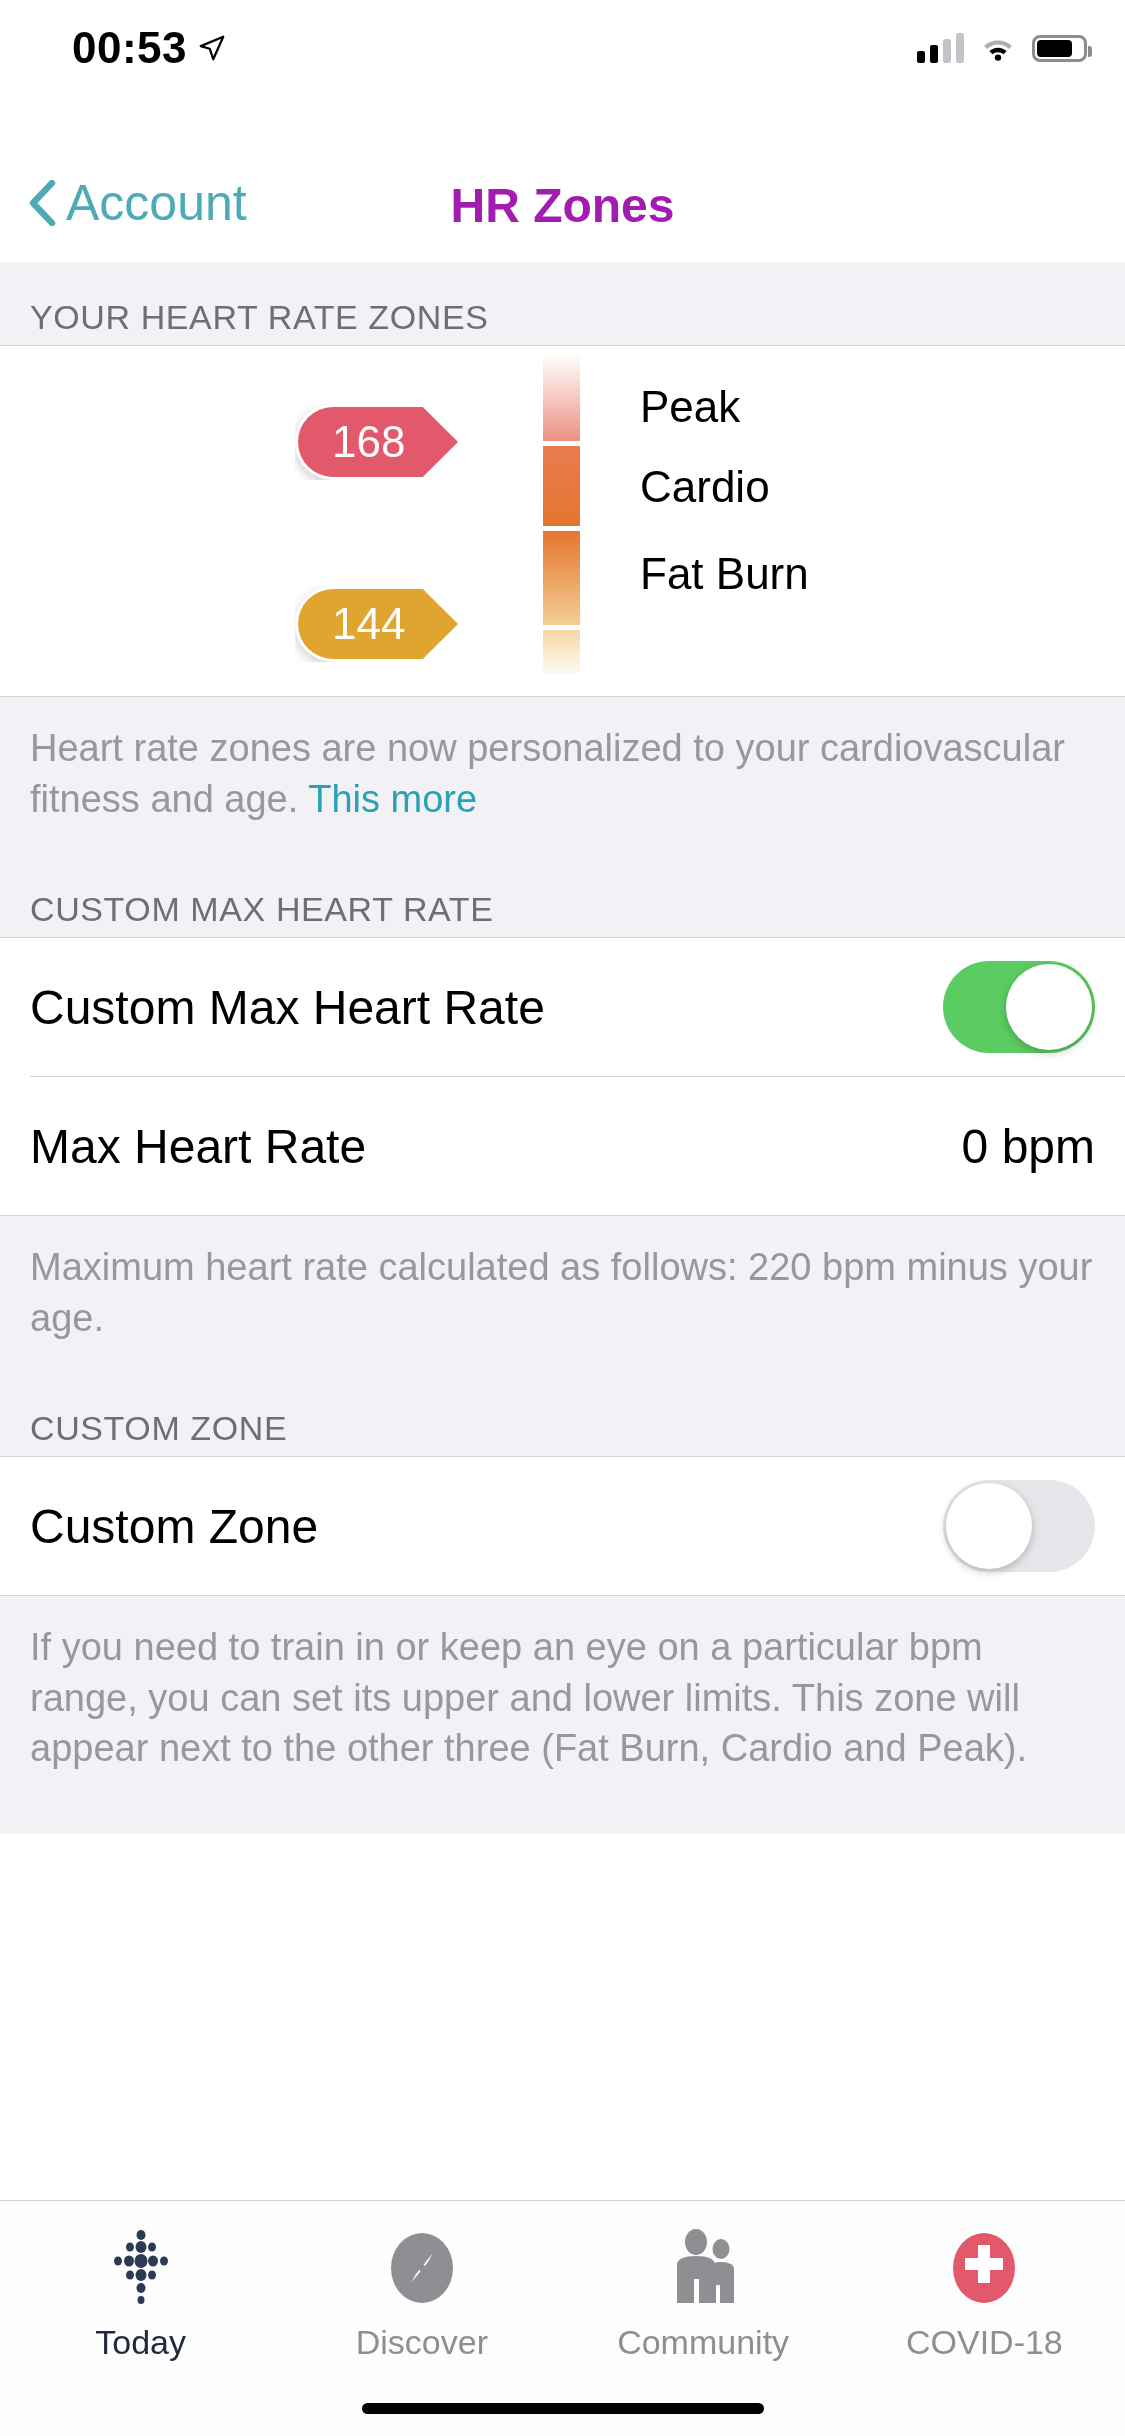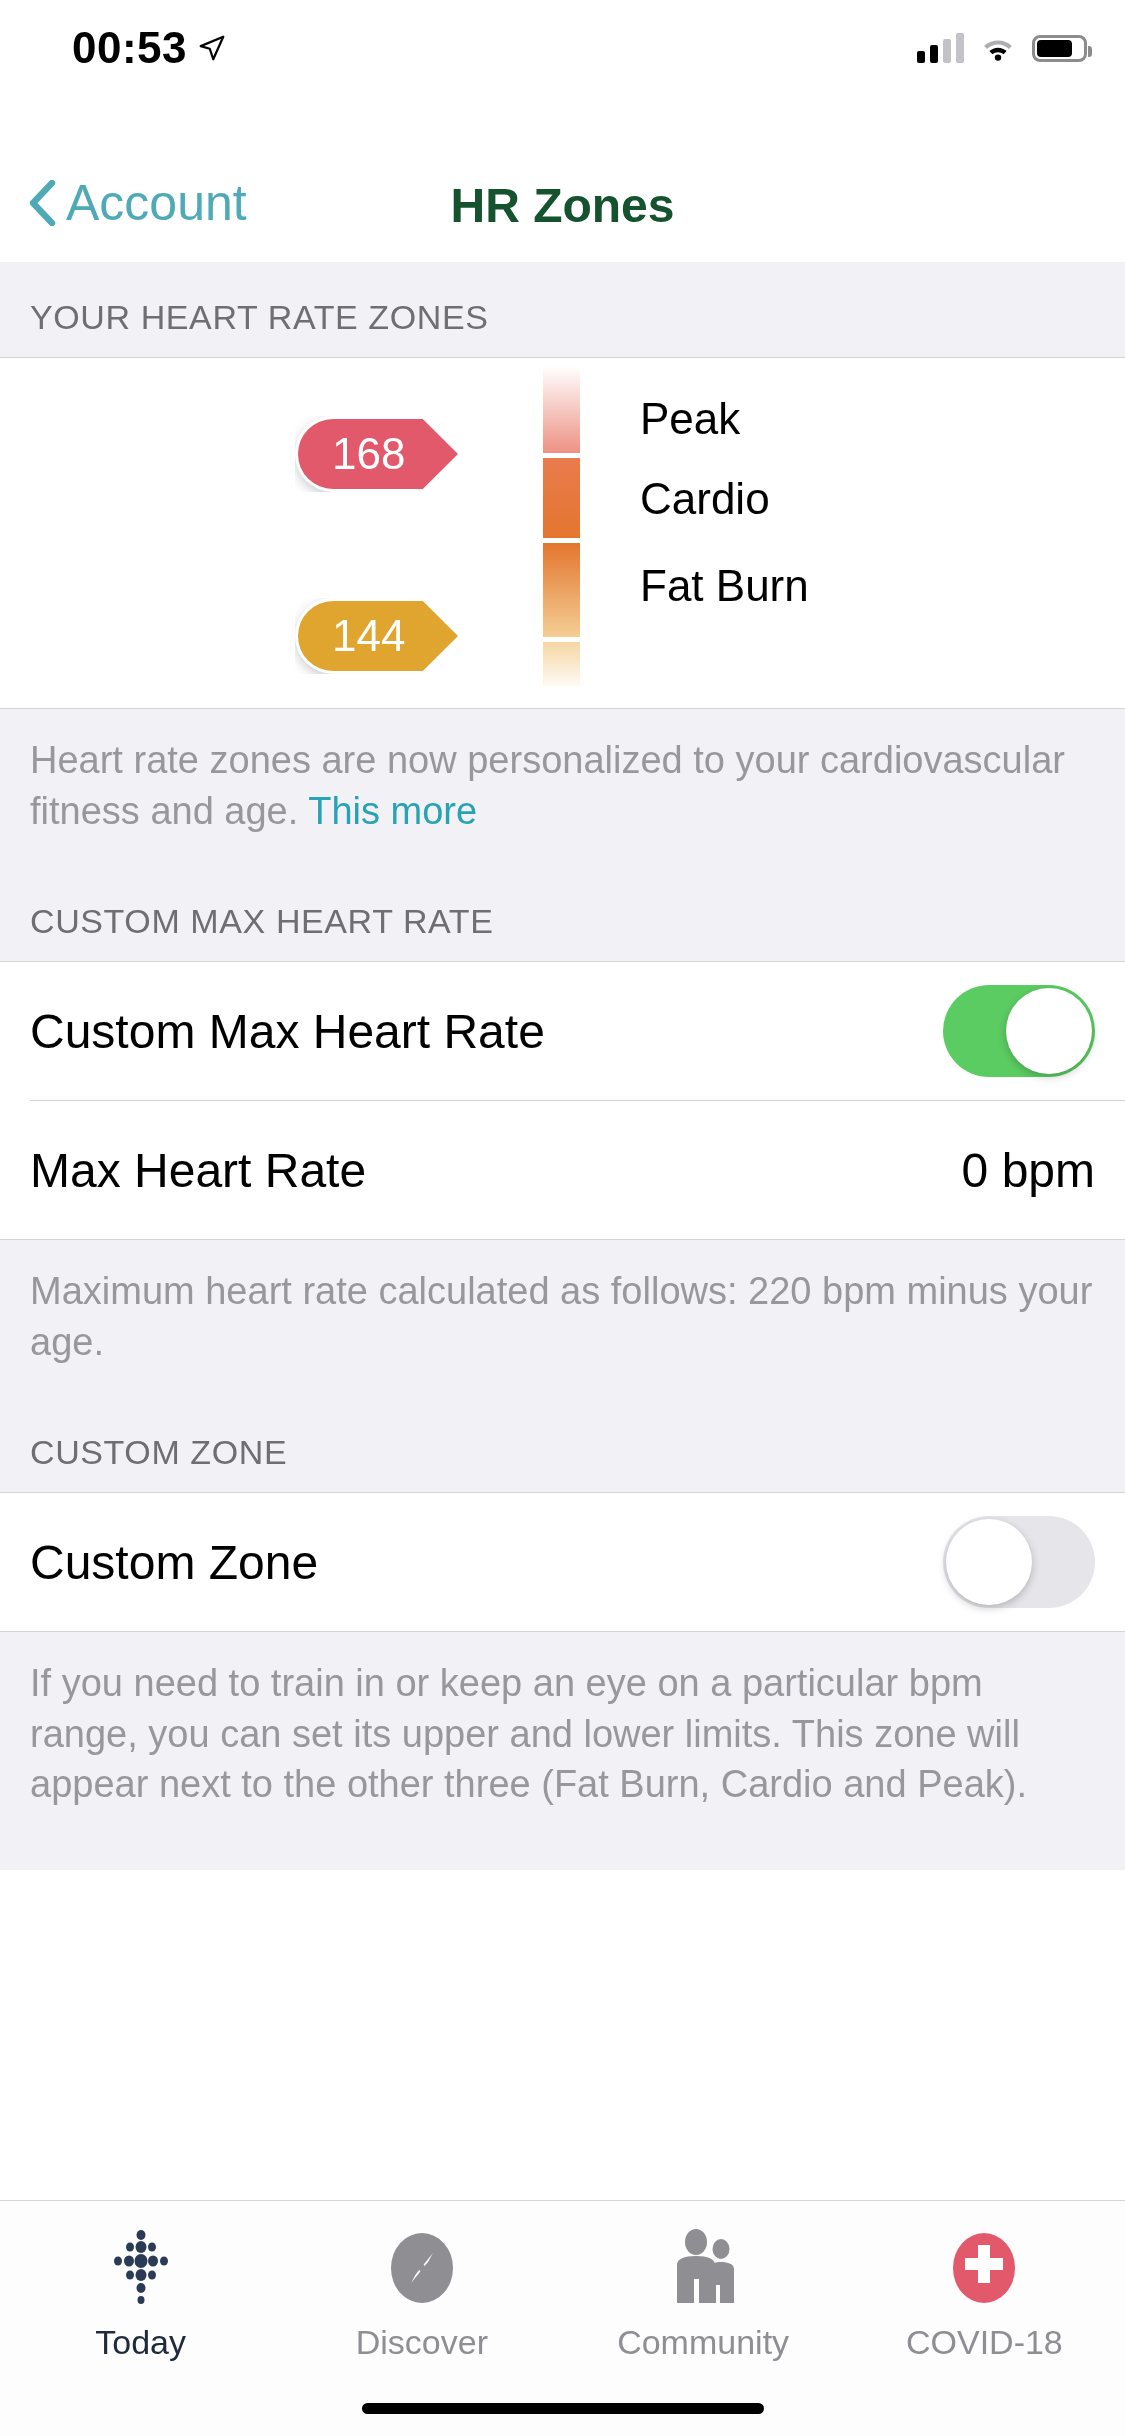--- a/index.html
+++ b/index.html
@@ -40,28 +40,28 @@
     background:#ffffff;
   }
   .nav-back {
     position:absolute; left:28px; top:78px;
     display:flex; align-items:center; gap:10px;
     color:#4FAAB7; font-size:50px; font-weight:400;
   }
   .chev { width:28px; height:46px; display:block; }
   .nav-title {
     position:absolute; left:0; top:82px; width:1125px; text-align:center;
-    color:#14532d; font-size:48px; font-weight:700;
+    color:#a21caf; font-size:48px; font-weight:700;
   }
 
   
   .sec-header {
     background:#F2F1F6; color:#6E6E73;
     font-size:34px; letter-spacing:0.6px;
-    padding:36px 30px 20px 30px;
+    padding:36px 30px 8px 30px;
     border-bottom:1px solid #D3D2D7;
   }
   .footer-note {
     background:#F2F1F6; color:#97979C;
     font-size:38px; line-height:1.33;
     padding:26px 30px 30px 30px;
     border-top:1px solid #D3D2D7;
   }
   .footer-note .link { color:#27A3B3; }
 

